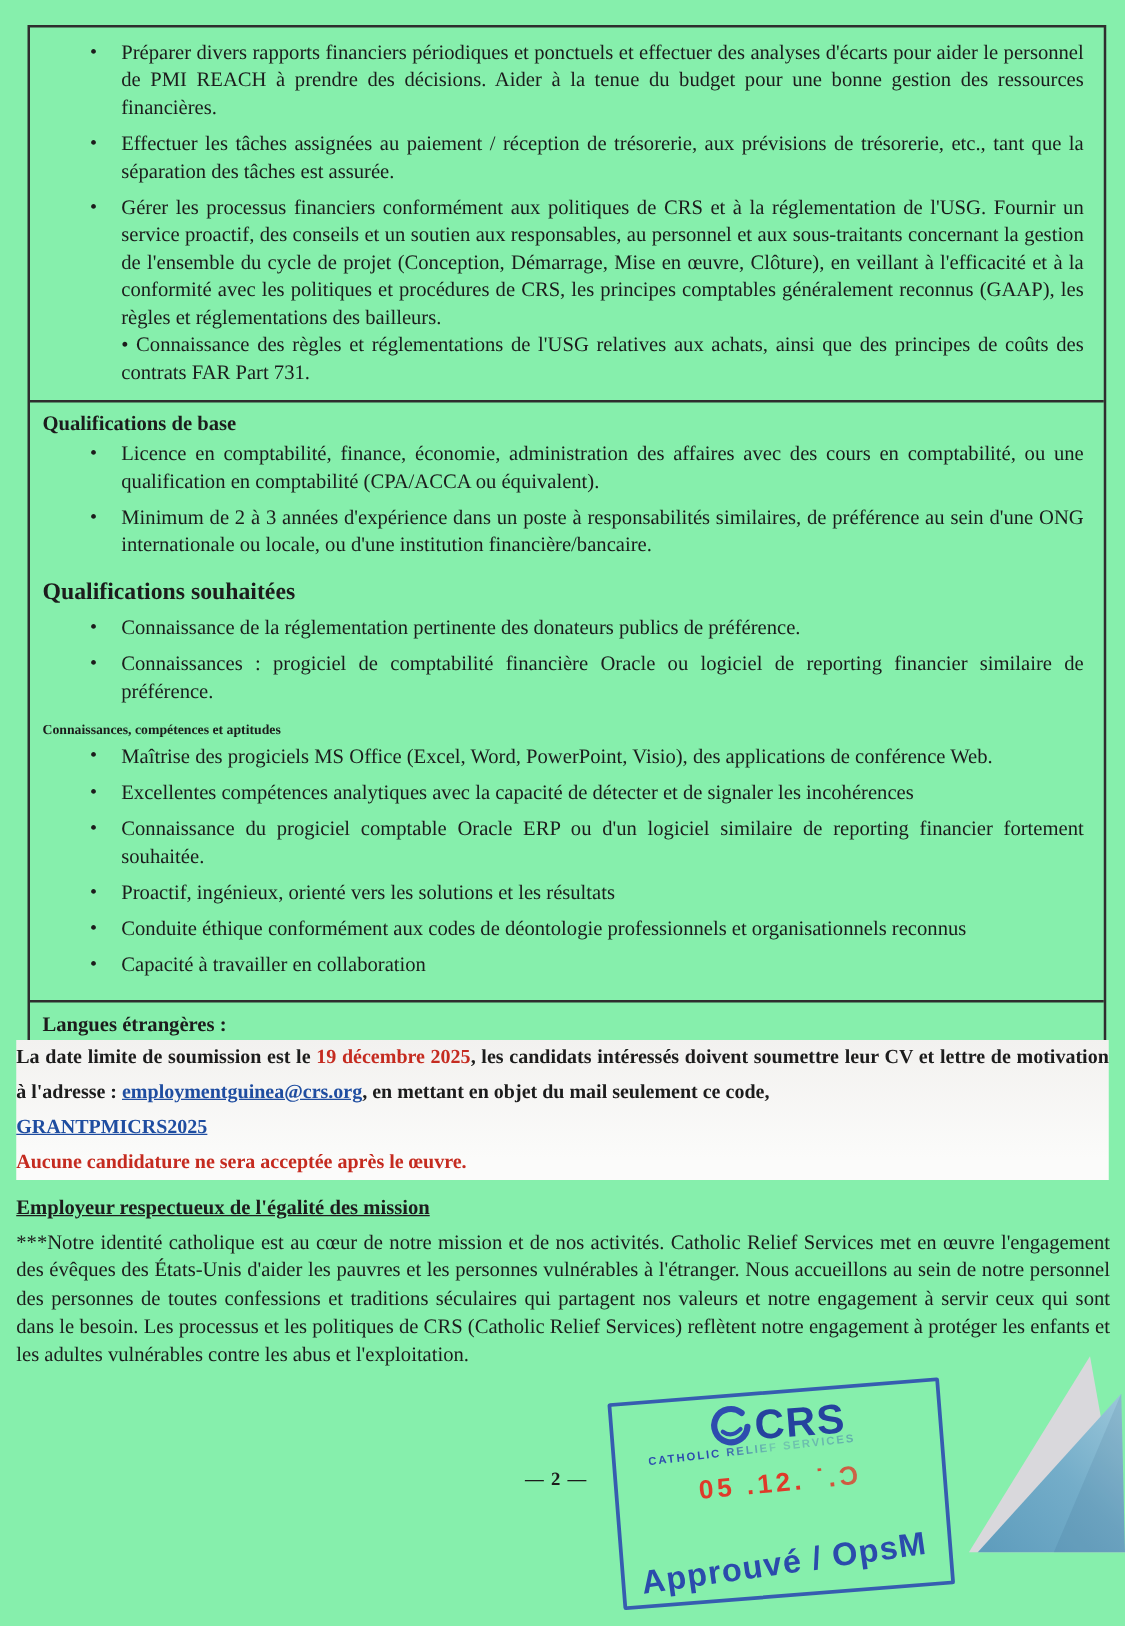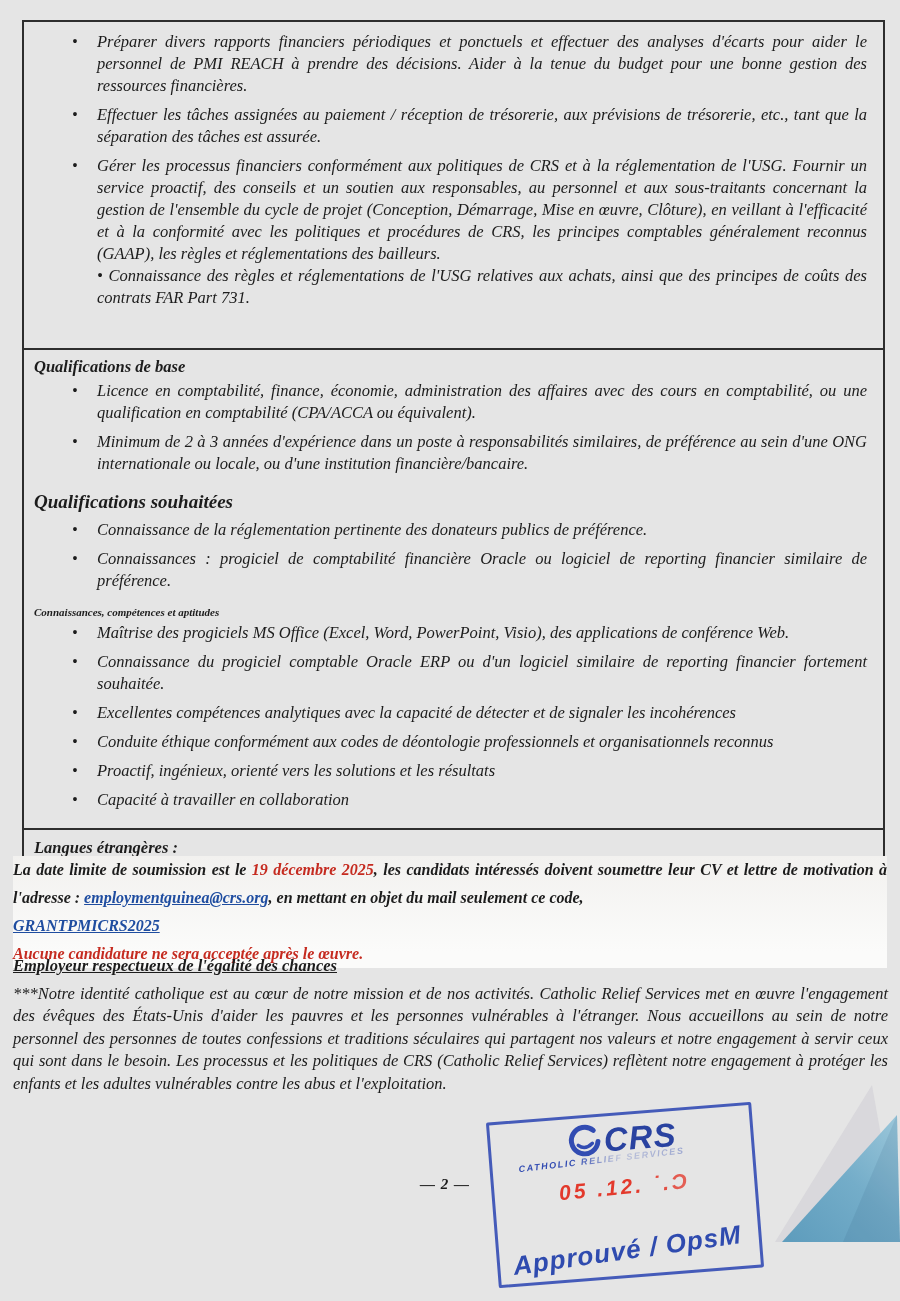--- a/index.html
+++ b/index.html
@@ -1,41 +1,41 @@
 <!DOCTYPE html>
 <html><head>
 <meta charset="utf-8">
 <style>
   html,body{margin:0;padding:0;}
   body{width:900px;height:1301px;position:relative;background:#ffffff;overflow:hidden;
        font-family:"Liberation Serif", serif;color:#1c1c1c;}
-  .page{position:absolute;inset:0;background:#e5e5e5;font-style:italic;}
+  .page{position:absolute;inset:0;background:#86efac;}
 
   
   .doc-table{position:absolute;left:22px;top:20px;width:863px;box-sizing:border-box;
              border:2px solid #2e2e2e;background:transparent;}
   .row{border-top:2px solid #2e2e2e;}
   .row:first-child{border-top:none;}
   .row-duties{padding:9px 16px 4px 10px;}
   ul.blist{margin:0;padding:0;list-style:none;}
   ul.blist li{position:relative;padding-left:63px;text-align:justify;
               font-size:16.5px;line-height:22px;margin-bottom:7px;}
   ul.blist li::before{content:"•";position:absolute;left:38px;top:0;font-size:16px;}
   .sub-item{text-align:justify;font-size:16.5px;line-height:22px;margin-top:0;}
-  .row-quals{padding:4px 16px 10px 10px;margin-top:28px;}
+  .row-quals{padding:4px 16px 10px 10px;}
   .cell-heading{font-size:16.5px;font-weight:bold;margin:3px 0 3px 0;}
   .cell-heading-lg{font-size:19px;font-weight:bold;margin:16px 0 6px 0;}
   .cell-heading-md{font-size:11px;font-weight:bold;margin:14px 0 4px 0;}
   .row-langs{padding:5px 16px 4px 10px;font-size:16.5px;line-height:25px;}
   .row-langs .lang-head{font-weight:bold;}
   .row-travel{padding:1px 16px 2px 10px;font-size:16.5px;line-height:20px;}
   .row-travel .travel-head{font-weight:bold;}
 
   
-  .deadline{position:absolute;left:13px;top:856px;width:874px;font-weight:bold;
+  .deadline{position:absolute;left:13px;top:832px;width:874px;font-weight:bold;
             font-size:16px;line-height:28px;background:linear-gradient(180deg,#f2f1ef 0%,#fbfbfa 85%);}
   .deadline p{margin:0;text-align:justify;}
   .red{color:#c52b20;}
   .linkish{color:#1f4da0;text-decoration:underline;}
   .code-line{color:#1f4da0;text-decoration:underline;}
   .warning-line{color:#c52b20;}
 
   
   .eeo{position:absolute;left:13px;top:956px;width:875px;}
   .eeo-heading{font-size:16.5px;font-weight:bold;text-decoration:underline;margin:0 0 7px 0;}
@@ -92,24 +92,24 @@
 
       <h2 class="cell-heading-lg">Qualifications souhaitées</h2>
       <ul class="blist">
         <li>Connaissance de la réglementation pertinente des donateurs publics de préférence.</li>
         <li>Connaissances : progiciel de comptabilité financière Oracle ou logiciel de reporting financier similaire de préférence.</li>
       </ul>
 
       <h3 class="cell-heading-md">Connaissances, compétences et aptitudes</h3>
       <ul class="blist">
         <li>Maîtrise des progiciels MS Office (Excel, Word, PowerPoint, Visio), des applications de conférence Web.</li>
+        <li>Excellentes compétences analytiques avec la capacité de détecter et de signaler les incohérences</li>
         <li>Connaissance du progiciel comptable Oracle ERP ou d'un logiciel similaire de reporting financier fortement souhaitée.</li>
-        <li>Excellentes compétences analytiques avec la capacité de détecter et de signaler les incohérences</li>
+        <li>Proactif, ingénieux, orienté vers les solutions et les résultats</li>
         <li>Conduite éthique conformément aux codes de déontologie professionnels et organisationnels reconnus</li>
-        <li>Proactif, ingénieux, orienté vers les solutions et les résultats</li>
         <li>Capacité à travailler en collaboration</li>
       </ul>
     </section>
 
     <section class="row row-langs">
       <div class="lang-head">Langues étrangères :</div>
       <div>Maîtrise du français et la maitrise de l'anglais serait un atout.</div>
     </section>
 
     <section class="row row-travel">
@@ -119,21 +119,21 @@
 
   </div>
 
   <div class="deadline">
     <p><span>La date limite de soumission est le </span><span class="red">19 décembre 2025</span><span>, les candidats intéressés doivent soumettre leur CV et lettre de motivation à l'adresse : </span><span class="linkish">employmentguinea@crs.org</span><span>, en mettant en objet du mail seulement ce code,</span></p>
     <div class="code-line">GRANTPMICRS2025</div>
     <div class="warning-line">Aucune candidature ne sera acceptée après le œuvre.</div>
   </div>
 
   <div class="eeo">
-    <h3 class="eeo-heading">Employeur respectueux de l'égalité des chances</h3>
+    <h3 class="eeo-heading">Employeur respectueux de l'égalité des mission</h3>
     <p>***Notre identité catholique est au cœur de notre mission et de nos activités. Catholic Relief Services met en œuvre l'engagement des évêques des États-Unis d'aider les pauvres et les personnes vulnérables à l'étranger. Nous accueillons au sein de notre personnel des personnes de toutes confessions et traditions séculaires qui partagent nos valeurs et notre engagement à servir ceux qui sont dans le besoin. Les processus et les politiques de CRS (Catholic Relief Services) reflètent notre engagement à protéger les enfants et les adultes vulnérables contre les abus et l'exploitation.</p>
   </div>
 
   <div class="page-number">— 2 —</div>
 
   <div class="stamp">
     <div class="stamp-logo-row">
       <svg width="38" height="38" viewBox="0 0 40 40">
         <path d="M 31 8.5 A 14 14 0 1 0 35 20.5" stroke="#2b46b0" stroke-width="5.2" fill="none" stroke-linecap="round"></path>
         <path d="M 14 23 q 7 6 15 -1" stroke="#2b46b0" stroke-width="3.6" fill="none" stroke-linecap="round"></path>

